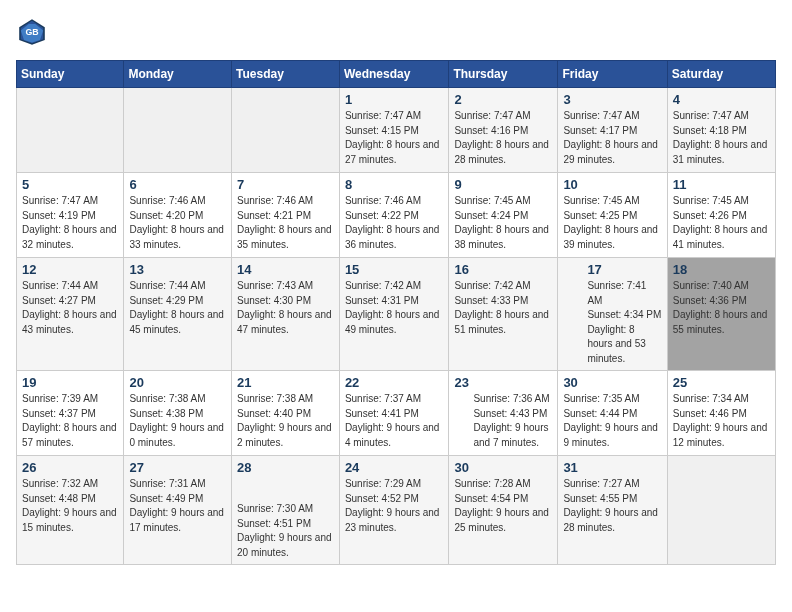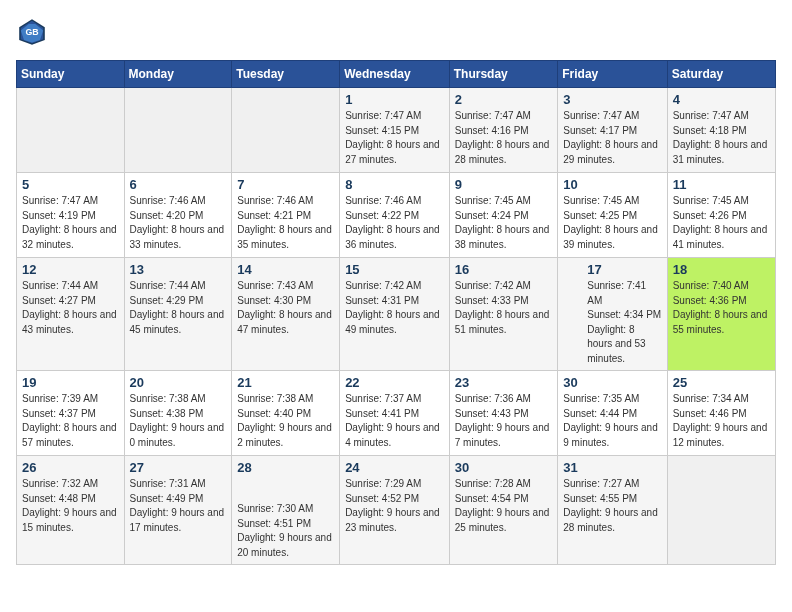--- a/index.html
+++ b/index.html
@@ -223,21 +223,21 @@
           <div class="day-info" style="white-space: pre-line;">Sunrise: 7:42 AM
 Sunset: 4:33 PM
 Daylight: 8 hours and 51 minutes.</div>
         </td>
         <td style="background: rgb(245, 245, 245); padding-left: 29px;">
           <span class="day-number">17</span>
           <div class="day-info" style="white-space: pre-line;">Sunrise: 7:41 AM
 Sunset: 4:34 PM
 Daylight: 8 hours and 53 minutes.</div>
         </td>
-        <td style="background: #bef264;">
+        <td style="background: #a3a3a3;">
           <span class="day-number">18</span>
           <div class="day-info" style="white-space: pre-line;">Sunrise: 7:40 AM
 Sunset: 4:36 PM
 Daylight: 8 hours and 55 minutes.</div>
         </td>
       </tr>
       <tr class="week-row">
         <td style="background: rgb(255, 255, 255);">
           <span class="day-number">19</span>
           <div class="day-info" style="white-space: pre-line;">Sunrise: 7:39 AM
@@ -257,21 +257,21 @@
 Daylight: 9 hours and 2 minutes.</div>
         </td>
         <td style="background: rgb(255, 255, 255);">
           <span class="day-number">22</span>
           <div class="day-info" style="white-space: pre-line;">Sunrise: 7:37 AM
 Sunset: 4:41 PM
 Daylight: 9 hours and 4 minutes.</div>
         </td>
         <td style="background: rgb(255, 255, 255);">
           <span class="day-number">23</span>
-          <div class="day-info" style="white-space: pre-line;">Sunrise: 7:36 AM
+          <div class="day-info" style="white-space: pre-line; margin-left: 19px;">Sunrise: 7:36 AM
 Sunset: 4:43 PM
 Daylight: 9 hours and 7 minutes.</div>
         </td>
         <td style="background: rgb(255, 255, 255);">
           <span class="day-number">30</span>
           <div class="day-info" style="white-space: pre-line;">Sunrise: 7:35 AM
 Sunset: 4:44 PM
 Daylight: 9 hours and 9 minutes.</div>
         </td>
         <td style="background: rgb(255, 255, 255);">

